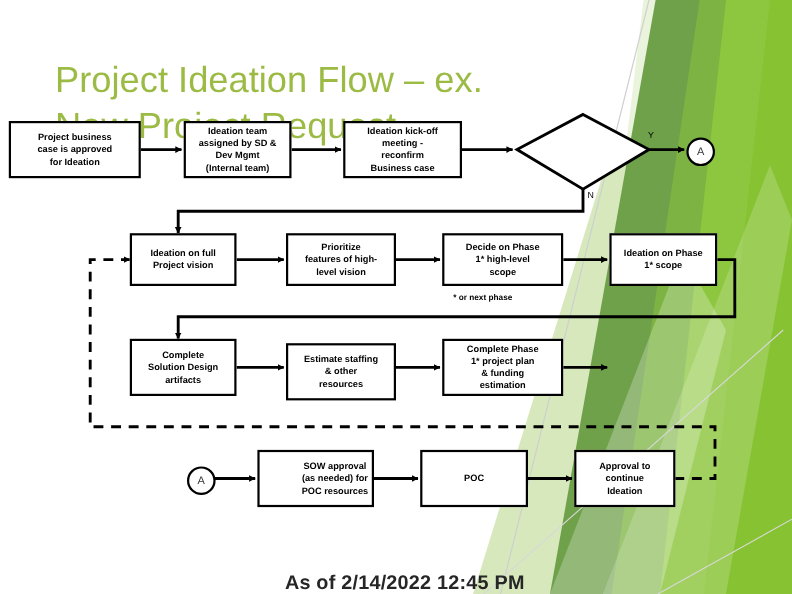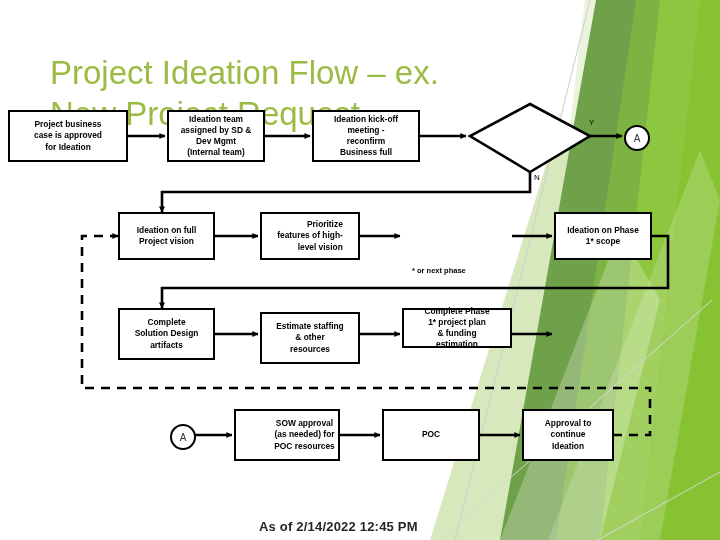--- a/index.html
+++ b/index.html
@@ -62,21 +62,21 @@
     pointer-events:none;
   }
   .branch{
     position:absolute;font-size:8px;color:#000;font-weight:400;
   }
   .footnote{
     position:absolute;font-size:7.5px;color:#000;font-weight:bold;text-align:right;
   }
   .stamp{
     position:absolute;
-    font-size:13px;font-weight:bold;color:#262626;
+    font-size:18px;font-weight:bold;color:#262626;
     letter-spacing:.2px;
   }
 </style>
 </head>
 <body>
 
 <div id="slide">
 
   <svg id="bg" viewBox="0 0 720 540" preserveAspectRatio="none">
     <rect x="0" y="0" width="720" height="540" fill="#ffffff"></rect>
@@ -146,55 +146,60 @@
   <div class="node" style="left:167px;top:110px;width:98px;height:52px;">
     <span>Ideation team
 assigned by SD &amp;
 Dev Mgmt
 (Internal team)</span>
   </div>
   <div class="node" style="left:312px;top:110px;width:108px;height:52px;">
     <span>Ideation kick-off
 meeting -
 reconfirm
-Business full</span>
+Business case</span>
   </div>
 
 
   <div class="branch" style="left:589px;top:118px;">Y</div>
   <div class="branch" style="left:534px;top:173px;">N</div>
 
   <div class="conn" style="left:624px;top:125px;">A</div>
 
   <div class="node" style="left:118px;top:212px;width:97px;height:48px;">
     <span>Ideation on full
 Project vision</span>
   </div>
-  <div class="node" style="left:260px;top:212px;width:100px;height:48px;text-align:right;">
+  <div class="node" style="left:260px;top:212px;width:100px;height:48px;">
     <span>Prioritize
 features of high-
 level vision</span>
+  </div>
+  <div class="node" style="left:402px;top:212px;width:110px;height:48px;">
+    <span>Decide on Phase
+1* high-level
+scope</span>
   </div>
   <div class="node" style="left:554px;top:212px;width:98px;height:48px;align-items:center;">
     <span>Ideation on Phase
 1* scope</span>
   </div>
   <div class="footnote" style="left:412px;top:266px;">* or next phase</div>
 
   <div class="node" style="left:118px;top:308px;width:97px;height:52px;">
     <span>Complete
 Solution Design
 artifacts</span>
   </div>
   <div class="node" style="left:260px;top:312px;width:100px;height:52px;">
     <span>Estimate staffing
 &amp; other
 resources</span>
   </div>
-  <div class="node" style="left:402px;top:308px;width:110px;height:40px;">
+  <div class="node" style="left:402px;top:308px;width:110px;height:52px;">
     <span>Complete Phase
 1* project plan
 &amp; funding
 estimation</span>
   </div>
 
   <div class="conn" style="left:170px;top:424px;">A</div>
   <div class="node" style="left:234px;top:409px;width:106px;height:52px;padding-left:38px;">
     <span>SOW approval
 (as needed) for

